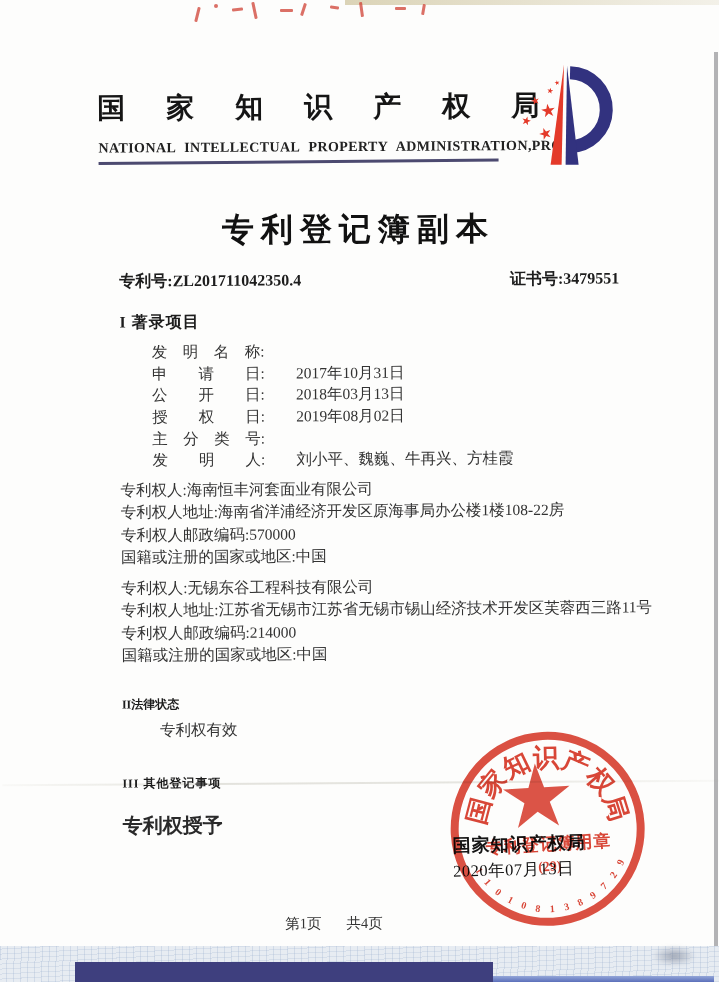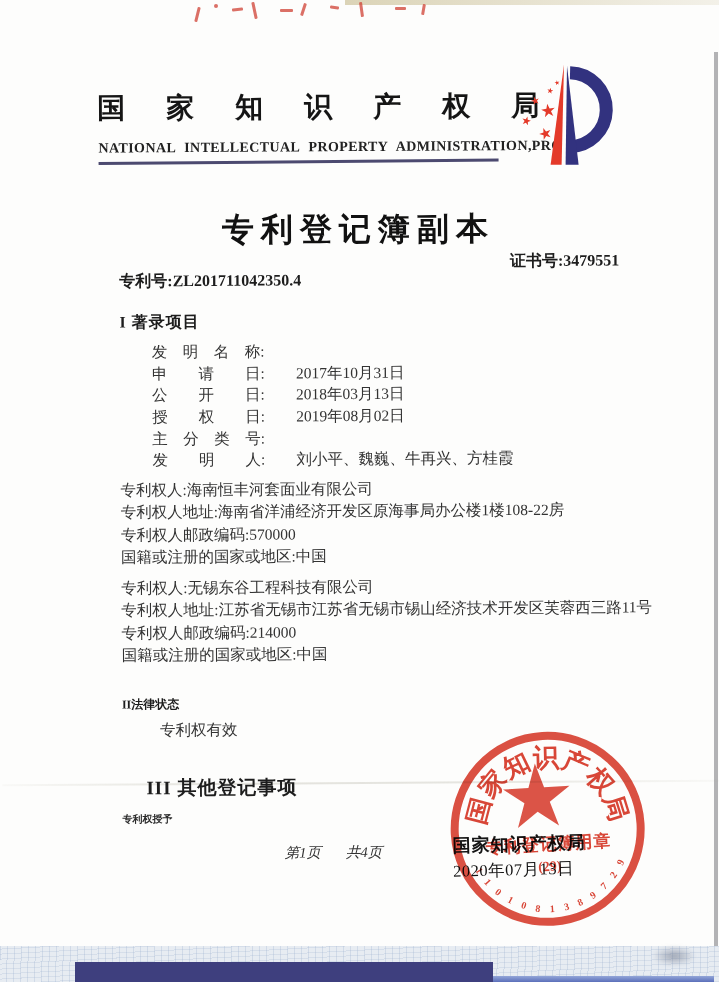--- a/index.html
+++ b/index.html
@@ -9,43 +9,43 @@
   .abs{position:absolute;white-space:nowrap;}
 
   
   .agency-cn{left:99px;top:88px;font-size:28px;font-weight:bold;letter-spacing:17px;color:#151515;}
   .agency-en{left:100px;top:139px;font-size:14px;font-weight:bold;letter-spacing:.4px;word-spacing:5px;color:#222;}
   .header-rule{left:100px;top:160px;width:400px;height:3px;background:var(--header_rule,#4c4a70);transform:rotate(-0.15deg);}
 
   
   .doc-title{left:0;right:0;top:208px;text-align:center;font-size:32px;font-weight:bold;letter-spacing:7px;color:#111;}
   .patent-no{left:120px;top:270px;font-size:16px;font-weight:bold;color:#1d1d1d;}
-  .cert-no{right:99px;top:252px;font-size:16px;font-weight:bold;color:#1d1d1d;text-align:center;}
+  .cert-no{right:99px;top:270px;font-size:16px;font-weight:bold;color:#1d1d1d;text-align:center;}
 
   
   .sec1-head{left:120px;top:311px;font-size:16px;font-weight:bold;color:#1d1d1d;letter-spacing:1px;}
   .fields{left:120px;top:340px;font-size:15.5px;color:#333;}
   .frow{height:21.7px;line-height:21.7px;display:flex;}
   .flabel{display:inline-block;min-width:118px;margin-left:32px;}
   .fvalue{margin-left:26px;}
 
   
   .pblock{font-size:15.5px;color:#333;line-height:22.4px;}
   .pb1{left:120px;top:478px;}
   .pb2{left:120px;top:576px;}
 
   
   .sec2-head{left:120px;top:695px;font-size:12px;font-weight:bold;color:#1d1d1d;}
   .sec2-status{left:120px;top:719px;font-size:15.5px;color:#333;margin-left:38px;}
   .streak{left:0;top:782px;width:719px;height:2px;background:linear-gradient(90deg,rgba(170,168,150,.05),rgba(170,168,150,.3) 30%,rgba(170,168,150,.28) 65%,rgba(170,168,150,.05));}
-  .sec3-head{left:120px;top:774px;font-size:19px;font-weight:bold;letter-spacing:1px;color:#1d1d1d;margin-left:24px;}
-  .sec3-entry{left:120px;top:811px;font-size:10px;font-weight:600;color:#2a2a2a;}
-
-  
-  .pagefoot{left:282px;top:843px;display:flex;gap:25px;font-size:14.5px;color:#333;font-style:italic;}
+  .sec3-head{left:120px;top:774px;font-size:12px;font-weight:bold;letter-spacing:1px;color:#1d1d1d;}
+  .sec3-entry{left:120px;top:811px;font-size:20px;font-weight:600;color:#2a2a2a;}
+
+  
+  .pagefoot{left:282px;top:914px;display:flex;gap:25px;font-size:14.5px;color:#333;}
 
   
   .seal{left:445px;top:730px;width:200px;height:200px;transform:rotate(-3deg);opacity:.95;mix-blend-mode:multiply;z-index:6;}
   .seal svg text{font-family:"Liberation Serif","DejaVu Serif",serif;}
   .seal-overlay{left:450px;top:833px;z-index:5;transform:rotate(-1.2deg);color:#141414;}
   .seal-overlay .l1{font-size:18px;font-weight:bold;letter-spacing:1px;}
   .seal-overlay .l2{font-size:16.5px;margin-top:3px;letter-spacing:.5px;}
 
   
   .tan-band{left:345px;top:0;width:374px;height:5px;background:linear-gradient(90deg,rgba(208,198,160,.75),rgba(224,218,196,.35));}

